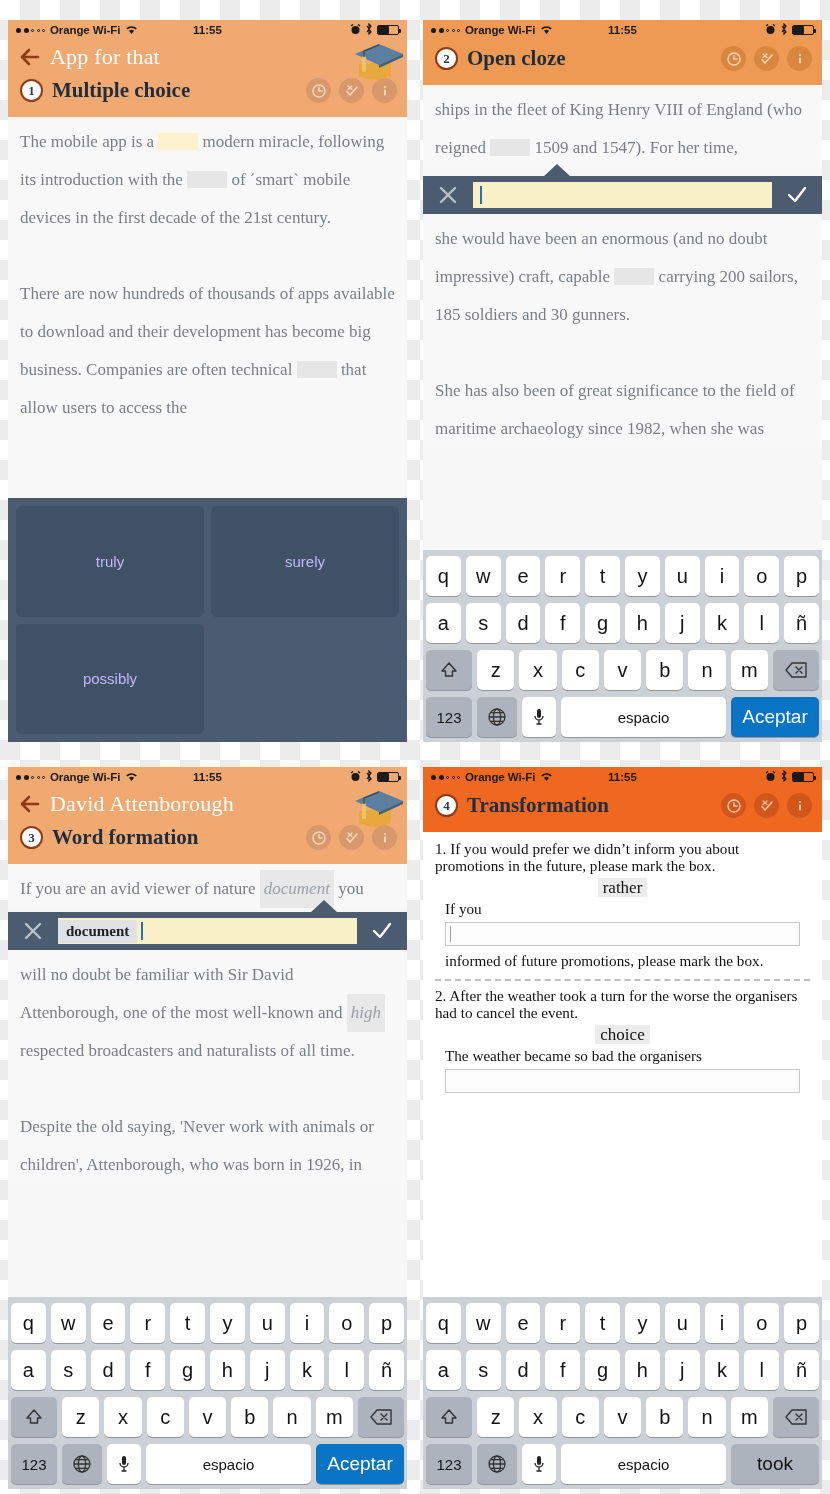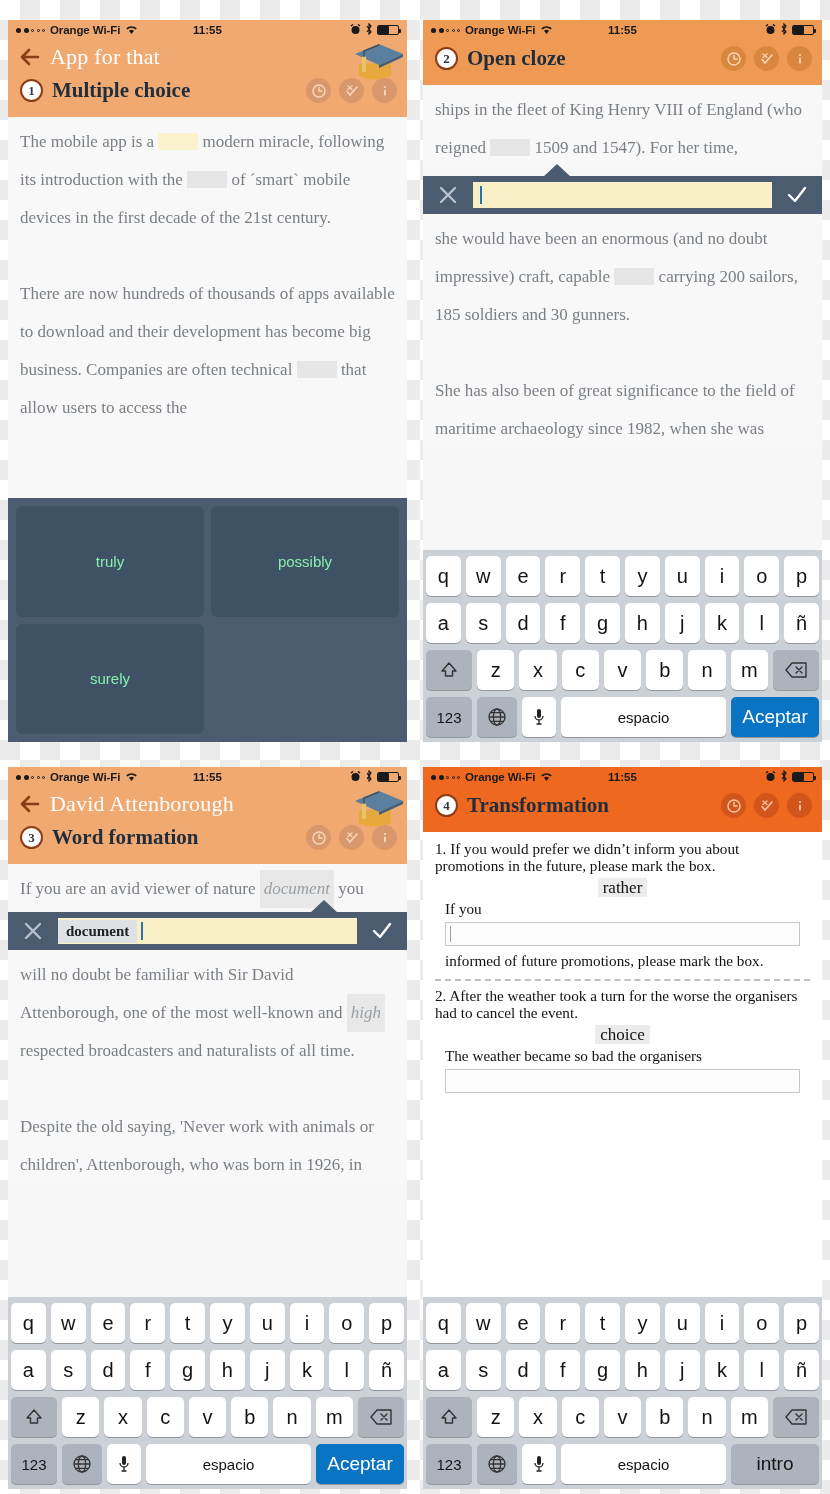--- a/index.html
+++ b/index.html
@@ -87,21 +87,21 @@
   
   .answerbar { position: relative; background: #4b5c70; display:flex; align-items:center; padding: 6px 8px; gap: 8px; }
   .answerbar .caret { position:absolute; top:-12px; width:0;height:0;border-left:14px solid transparent;border-right:14px solid transparent;border-bottom:13px solid #4b5c70; }
   .ab-x, .ab-ok { width: 34px; flex:0 0 auto; display:flex;align-items:center;justify-content:center; }
   .ab-field { flex: 1; background: #faf0c8; height: 26px; display:flex; align-items:center; padding: 0 3px; }
   .ab-prefix { background:#dfe2e5; color:#222; font-family:"Liberation Serif",serif; font-size:15px; font-weight:bold; padding: 3px 8px; margin-right:0px; flex:0 0 auto; }
   .caretbar { width:2px; height:18px; background:#2f6fae; margin-left:4px; }
 
   
   .options { position:absolute; left:0; right:0; bottom:0; background:#4b5c70; padding:8px; display:grid; grid-template-columns:1fr 1fr; grid-template-rows:1fr 1fr; gap:7px; height:244px; }
-  .optbtn { background:#3f5165; border-radius:6px; display:flex;align-items:center;justify-content:center; color:#86efac; font-size:15px; }
+  .optbtn { background:#3f5165; border-radius:6px; display:flex;align-items:center;justify-content:center; color:#c4b5fd; font-size:15px; }
 
   
   .keyboard { position:absolute; left:0; right:0; bottom:0; background:#ccd0d7; padding: 6px 3px 5px 3px; }
   .krow { display:flex; justify-content:center; gap:5px; margin-bottom:7px; }
   .krow:last-child { margin-bottom:0; }
   .key {
     background:#fff; border-radius:5px; height:40px; flex:1;
     display:flex;align-items:center;justify-content:center;
     font-size:20px; color:#141414; box-shadow:0 1px 0 rgba(0,0,0,.28);
   }
@@ -208,22 +208,22 @@
           <span>The mobile app is a </span><span class="blank yellow"></span><span> modern miracle, following its introduction with the </span><span class="blank"></span><span> of ´smart` mobile devices in the first decade of the 21st century.</span>
         </p>
         <p class="ptext" style="height:38px"></p>
         <p class="ptext">
           <span>There are now hundreds of thousands of apps available to download and their development has become big business. Companies are often technical </span><span class="blank"></span><span> that allow users to access the</span>
         </p>
       </div>
 
       <div class="options">
         <div class="optbtn">truly</div>
+        <div class="optbtn">surely</div>
         <div class="optbtn">possibly</div>
-        <div class="optbtn">surely</div>
       </div>
     </div>
   </div>
 
   <div class="panel">
     <div class="screen">
       <div style="background:#ef9a54">
         <div class="statusbar">
           <span class="dots">
             <span class="dot"></span>
@@ -678,19 +678,19 @@
                 <path d="M2 10 H18 M3.4 5.6 H16.6 M3.4 14.4 H16.6" stroke="#333" stroke-width="1.3"></path>
               </svg>
             </span>
           <span class="key mic">
               <svg width="14" height="20" viewBox="0 0 14 20">
                 <rect x="5" y="2" width="4" height="9" rx="2" fill="#222"></rect>
                 <path d="M3 9 A4 4 0 0 0 11 9 M7 13 V17 M4.5 17 H9.5" stroke="#222" stroke-width="1.3" fill="none"></path>
               </svg>
             </span>
           <span class="key space">espacio</span>
-          <span class="key enter plain">intro</span>
+          <span class="key enter plain">took</span>
         </div>
       </div>
     </div>
   </div>
 
 </div>
 
 </body></html>

